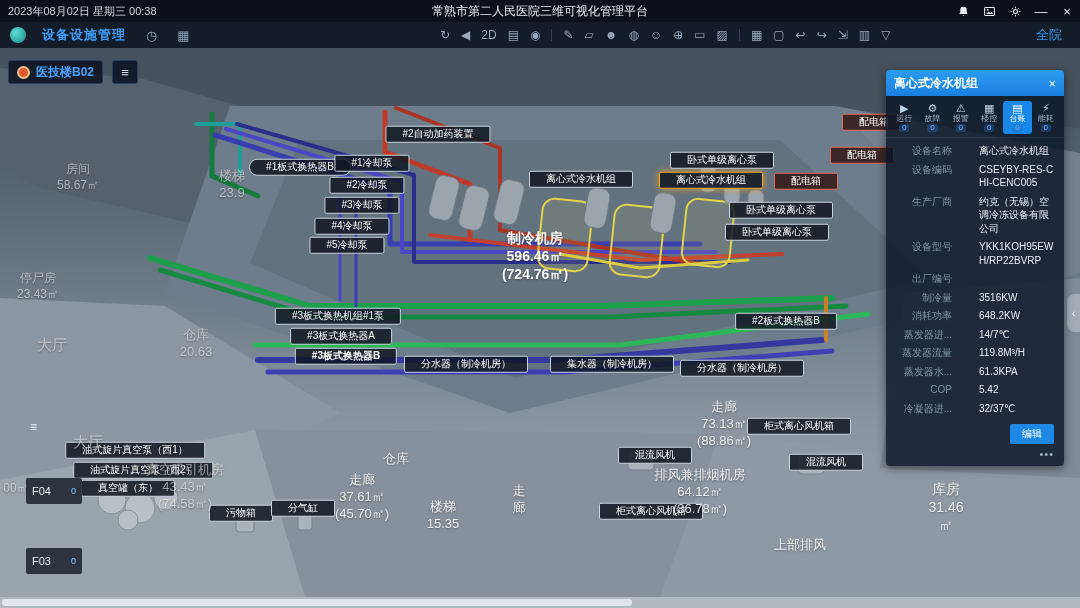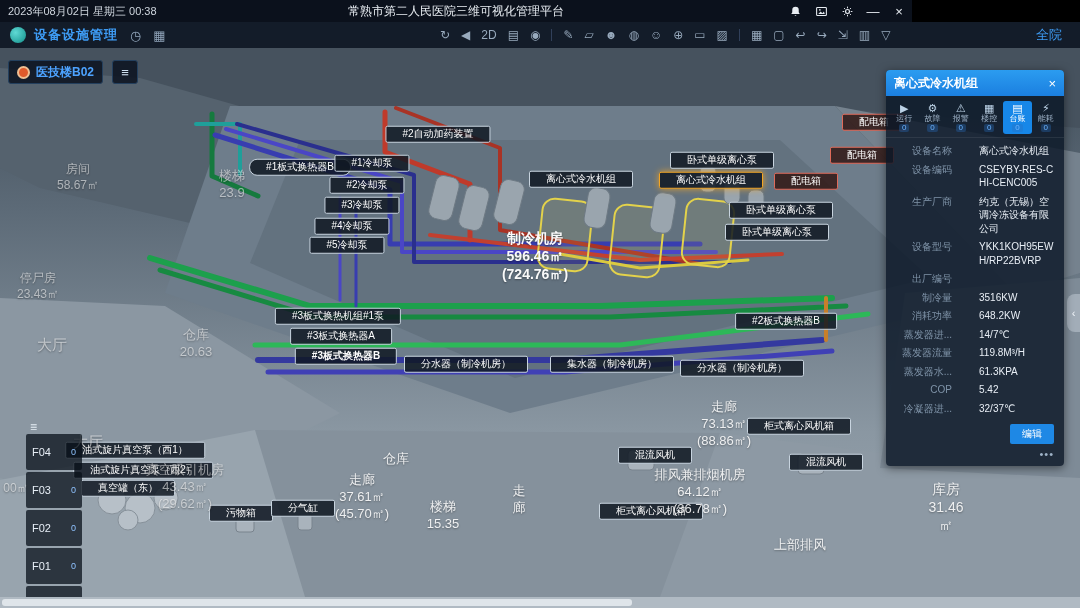--- a/index.html
+++ b/index.html
@@ -1,28 +1,28 @@
 <!DOCTYPE html>
 <html><head>
 <meta charset="utf-8">
 <style>
   html,body{margin:0;padding:0;background:#000;}
   body{width:1080px;height:608px;position:relative;overflow:hidden;
        font-family:"Liberation Sans","DejaVu Sans",sans-serif;
        -webkit-font-smoothing:antialiased;}
   
-  .topbar{position:absolute;left:0;top:0;width:912px;height:22px;background:#0b111c;
+  .topbar{position:absolute;left:0;top:0;width:1080px;height:22px;background:#0b111c;
           display:flex;align-items:center;color:#cfd6de;font-size:11px;}
   .topbar .datetime{margin-left:8px;white-space:nowrap;}
   .topbar .title{position:absolute;left:0;right:0;text-align:center;font-size:12px;color:#e8edf2;}
   .winicons{position:absolute;right:6px;top:0;height:22px;display:flex;align-items:center;gap:12px;z-index:2;}
   .winicons .wicon{width:14px;height:14px;display:flex;align-items:center;justify-content:center;color:#e8edf2;font-size:13px;cursor:default;}
   
   .toolbar{position:absolute;left:0;top:22px;width:1080px;height:26px;background:#131c29;
-           display:flex;align-items:center;border-bottom:1px solid #060a12;}
+           display:flex;align-items:center;border-bottom:1px solid #060a12;gap:8px;}
   .logo{width:16px;height:16px;border-radius:50%;background:radial-gradient(circle at 35% 35%,#5fd9d4,#128f8a);margin:0 8px 0 10px;}
   .app-title{color:#3e9cf5;font-size:13px;font-weight:bold;letter-spacing:1px;}
   .mini-btn{color:#8fa3b8;font-size:13px;margin-left:12px;}
   .tools{position:absolute;left:440px;display:flex;align-items:center;gap:11px;}
   .tool{color:#98aabd;font-size:12px;line-height:1;cursor:default;}
   .tool-divider{width:1px;height:12px;background:#31405a;display:inline-block;}
   .scope{position:absolute;right:18px;color:#3e9cf5;font-size:13px;}
   
   .scene{position:absolute;left:0;top:48px;width:1080px;height:549px;overflow:hidden;
          background:linear-gradient(180deg,#3f4c58 0%,#5d6b78 30%,#8a97a2 70%,#9aa6b0 100%);}
@@ -40,22 +40,22 @@
   
   .bldg{position:absolute;left:8px;top:12px;height:22px;display:flex;align-items:center;gap:6px;
         background:rgba(10,18,30,0.85);border:1px solid #24405e;border-radius:3px;padding:0 8px;}
   .bldg-icon{width:13px;height:13px;border-radius:50%;background:#e05a2b;border:2px solid #f0bf92;box-sizing:border-box;}
   .bldg-label{color:#4da3ff;font-size:12px;font-weight:bold;}
   .bldg-menu{position:absolute;left:112px;top:12px;width:24px;height:22px;background:rgba(10,18,30,0.85);
         border:1px solid #24405e;border-radius:3px;color:#cfe0f0;font-size:13px;display:flex;align-items:center;justify-content:center;}
   
   .floors{position:absolute;left:26px;top:372px;width:56px;}
   .floors .ham{color:#e6eef5;font-size:12px;height:14px;line-height:14px;padding-left:4px;}
-  .floor-row{height:36px;margin-bottom:2px;background:rgba(8,16,26,0.75);border-radius:2px;
-             display:flex;align-items:center;justify-content:space-between;padding:0 6px;}
+  .floor-row{height:26px;margin-bottom:2px;background:rgba(8,16,26,0.75);border-radius:2px;
+             display:flex;align-items:center;justify-content:space-between;padding:0 6px;margin-top:44px;}
   .floor-row .floor-label{color:#e7eef6;font-size:11px;}
   .floor-row .floor-count{color:#8fc3ff;font-size:9px;}
   .floor-row.active{background:#1787e8;}
   .floor-row.active .floor-label,.floor-row.active .floor-count{color:#fff;}
   
   .panel{position:absolute;left:886px;top:70px;width:178px;background:rgba(10,22,38,0.82);
          border-radius:4px;box-shadow:0 2px 10px rgba(0,0,0,.5);z-index:5;}
   .panel-hd{height:26px;background:linear-gradient(180deg,#2b9cf0,#1b7fe0);border-radius:4px 4px 0 0;
             display:flex;align-items:center;justify-content:space-between;padding:0 8px;}
   .panel-hd .ptitle{color:#fff;font-size:12px;font-weight:bold;}
@@ -271,21 +271,21 @@
         <div class="area-line">37.61㎡</div>
         <div class="area-line">(45.70㎡)</div>
       </div>
       <div class="area" style="left: 519px; top: 452px; font-size: 13px;">
         <div class="area-line">走</div>
         <div class="area-line">廊</div>
       </div>
       <div class="area faint" style="left: 185px; top: 439px; font-size: 13px;">
         <div class="area-line">真空吸引机房</div>
         <div class="area-line">43.43㎡</div>
-        <div class="area-line">(29.62㎡)</div>
+        <div class="area-line">(74.58㎡)</div>
       </div>
       <div class="area faint" style="left: 88px; top: 394px; font-size: 15px;">
         <div class="area-line">大厅</div>
       </div>
       <div class="area faint" style="left: 52px; top: 297px; font-size: 15px;">
         <div class="area-line">大厅</div>
       </div>
       <div class="area faint" style="left: 38px; top: 239px; font-size: 12px;">
         <div class="area-line">停尸房</div>
         <div class="area-line">23.43㎡</div>

